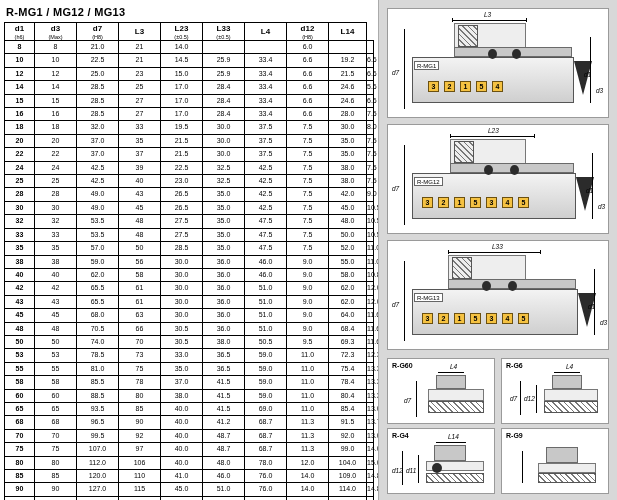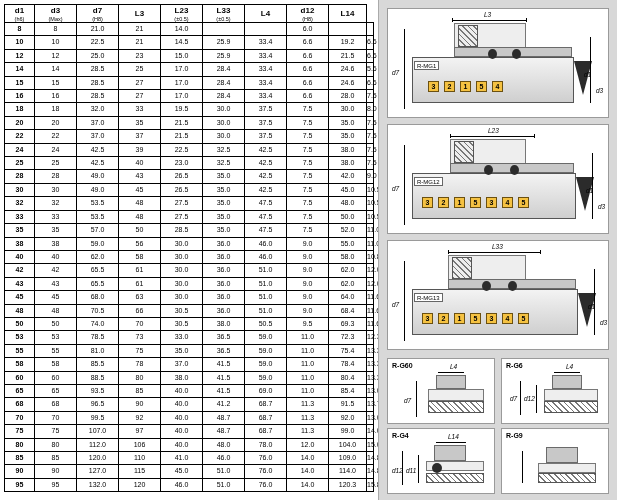--- a/index.html
+++ b/index.html
@@ -149,20 +149,21 @@
   .tick { position:absolute; border-left:1px solid #000; width:0; height:4px; }
   .gray-block { position:absolute; background:#c8c8c8; border:1px solid #6a6a6a; }
   .lite-block { position:absolute; background:#eeeeee; border:1px solid #777; }
 </style>
 </head>
 <body>
 
 <div id="page">
 
   <div id="left">
+    <div id="title">R-MG1 / MG12 / MG13</div>
     <table class="spec">
       <thead>
         <tr>
           <th class="colw-d1">
             <span>d1</span>
             <span class="sub">(h6)</span>
           </th>
           <th class="colw">
             <span>d3</span>
             <span class="sub">(Max)</span>

